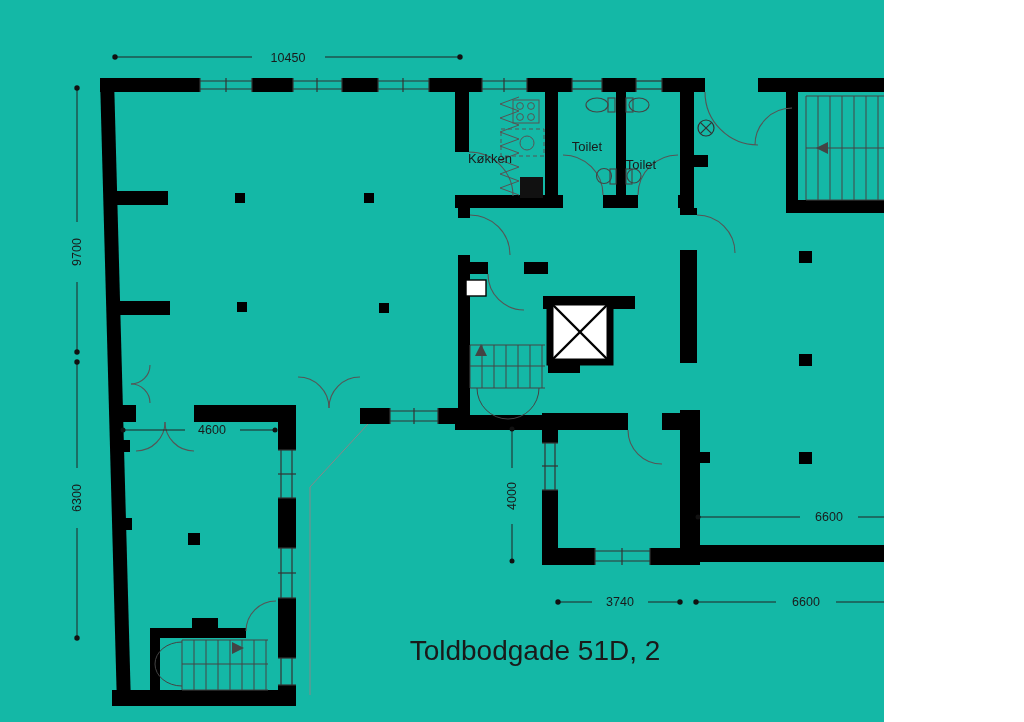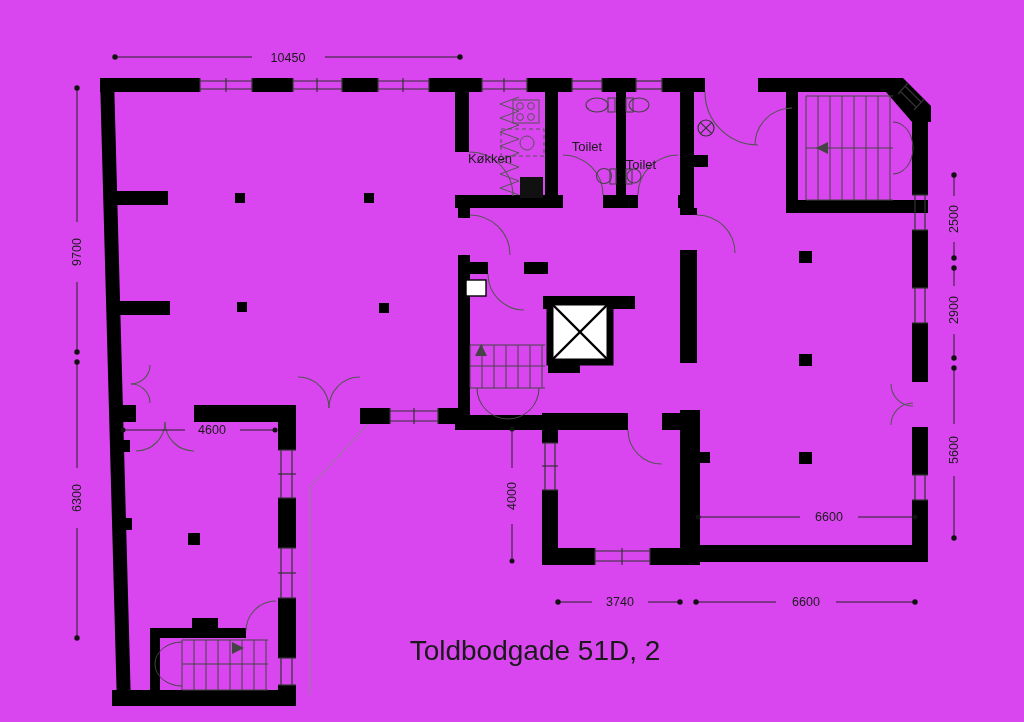--- a/index.html
+++ b/index.html
@@ -1,16 +1,16 @@
 <!DOCTYPE html>
 <html><head>
 <meta charset="utf-8">
 <style>
   html,body{margin:0;padding:0;background:#ffffff;}
-  .page{position:relative;width:1024px;height:722px;background:#d946ef;overflow:hidden;
+  .page{position:relative;width:884px;height:722px;background:#14b8a6;overflow:hidden;
         font-family:"Liberation Sans",sans-serif;}
   svg text{font-family:"Liberation Sans",sans-serif;fill:#1a1a1a;}
   .dim{font-size:12.5px;}
   .room-label{font-size:13px;}
   .title-text{font-size:28px;}
 </style>
 </head>
 <body>
 
 <div class="page">

